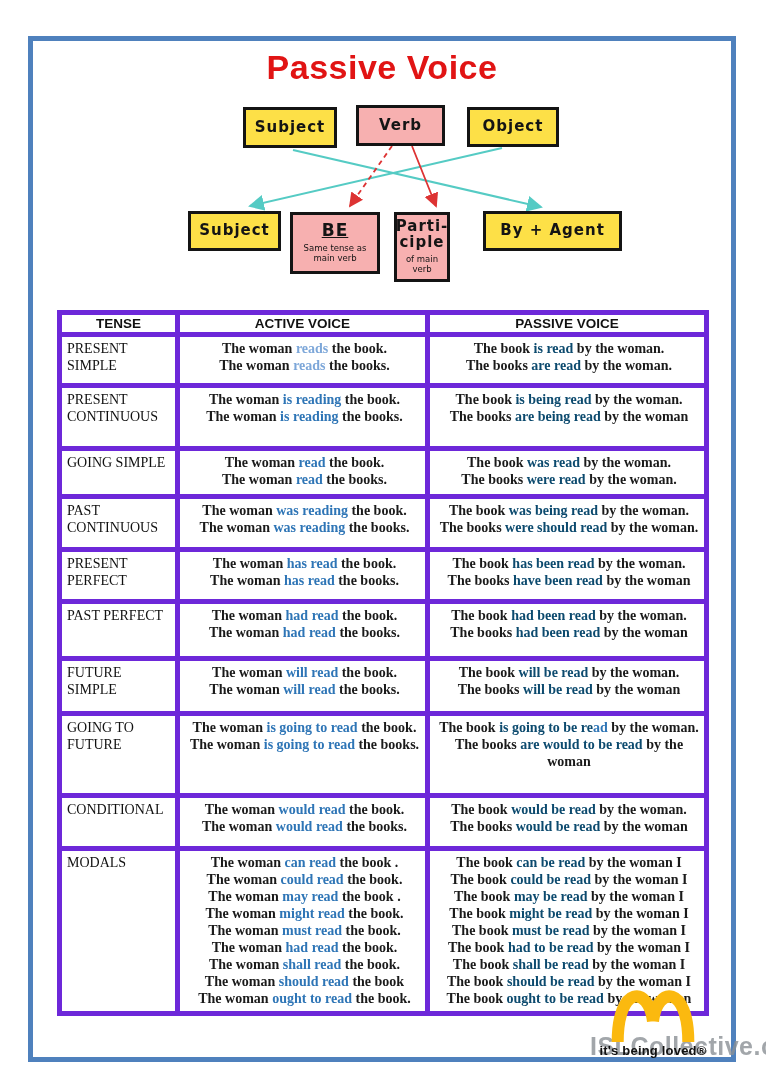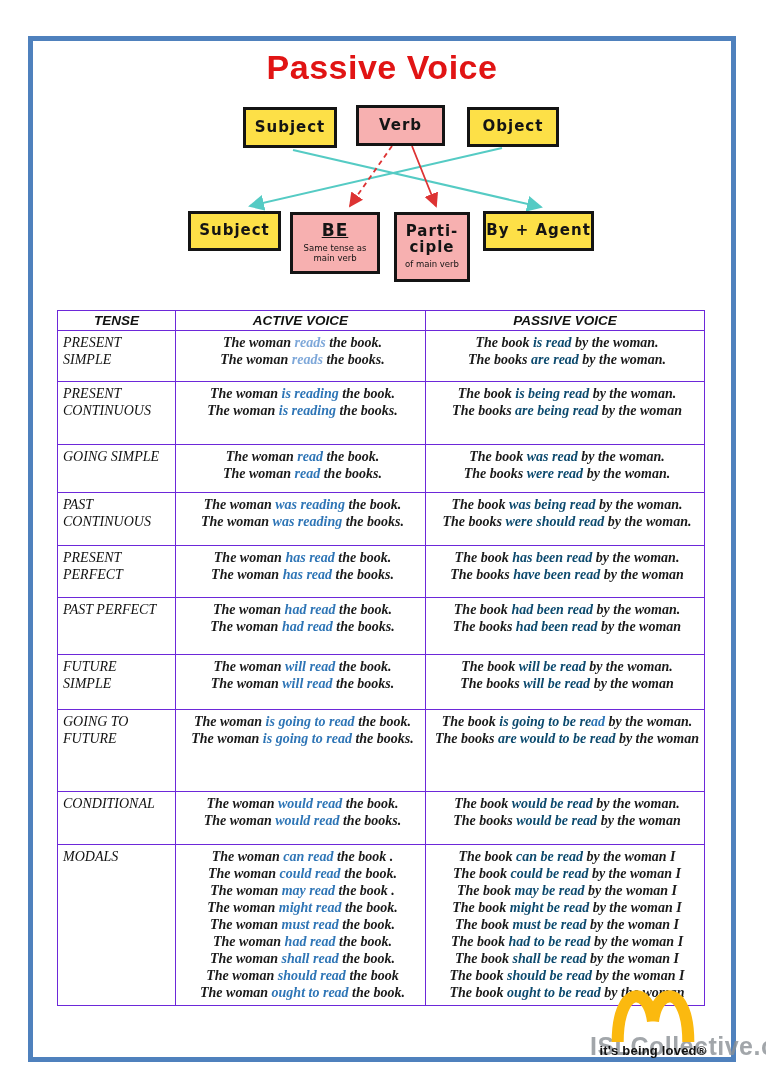--- a/index.html
+++ b/index.html
@@ -27,29 +27,29 @@
   .cyan { background:#fde047; }
   .pink { background:#f7b0b0; }
   .dbox .lbl  { font-size:15px; white-space:pre-line; }
   .dbox .lbl-be { font-size:17px; text-decoration:underline; }
   .dbox .sub  { font-size:8.5px; font-weight:400; letter-spacing:0; white-space:pre-line; margin-top:3px; line-height:1.25; }
   .box-subject-top   { left:243px; top:107px; width:94px;  height:41px; }
   .box-verb-top      { left:356px; top:105px; width:89px;  height:41px; }
   .box-object-top    { left:467px; top:107px; width:92px;  height:40px; }
   .box-subject-bot   { left:188px; top:211px; width:93px;  height:40px; }
   .box-be            { left:290px; top:212px; width:90px;  height:62px; }
-  .box-participle    { left:394px; top:212px; width:76px;  height:70px; }
-  .box-by-agent      { left:483px; top:211px; width:111px; height:40px; }
+  .box-participle    { left:394px; top:212px; width:56px;  height:70px; }
+  .box-by-agent      { left:483px; top:211px; width:139px; height:40px; }
   .arrows { position:absolute; left:0; top:0; pointer-events:none; }
   
   table.tenses {
     position:absolute; left:57px; top:310px; width:647px;
     border-collapse:collapse; table-layout:fixed; background:#fff;
   }
-  table.tenses th, table.tenses td { border:1px solid #6d28d9; vertical-align:top;font-style:italic; }
+  table.tenses th, table.tenses td { border:5px solid #6d28d9; vertical-align:top; }
   table.tenses th {
     font-family:"Liberation Sans", sans-serif; font-weight:700; font-size:13.5px;
     height:20px; text-align:center; vertical-align:middle; color:#111; padding:1px 0;
   }
   td.tense {
     font-size:14px; font-weight:400; color:#111; white-space:pre-line;
     padding:3px 2px 2px 5px; line-height:17px;
   }
   td.sentcell { padding:3px 3px 4px 7px;text-align:center; }
   .sent { font-size:14px; font-weight:700; line-height:17px; color:#1a1a1a; }

